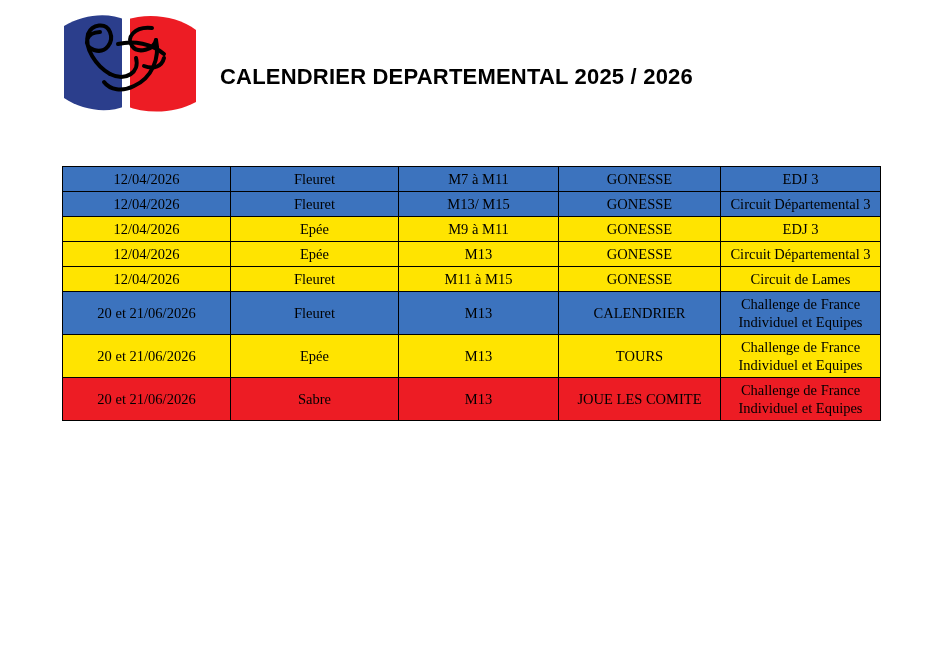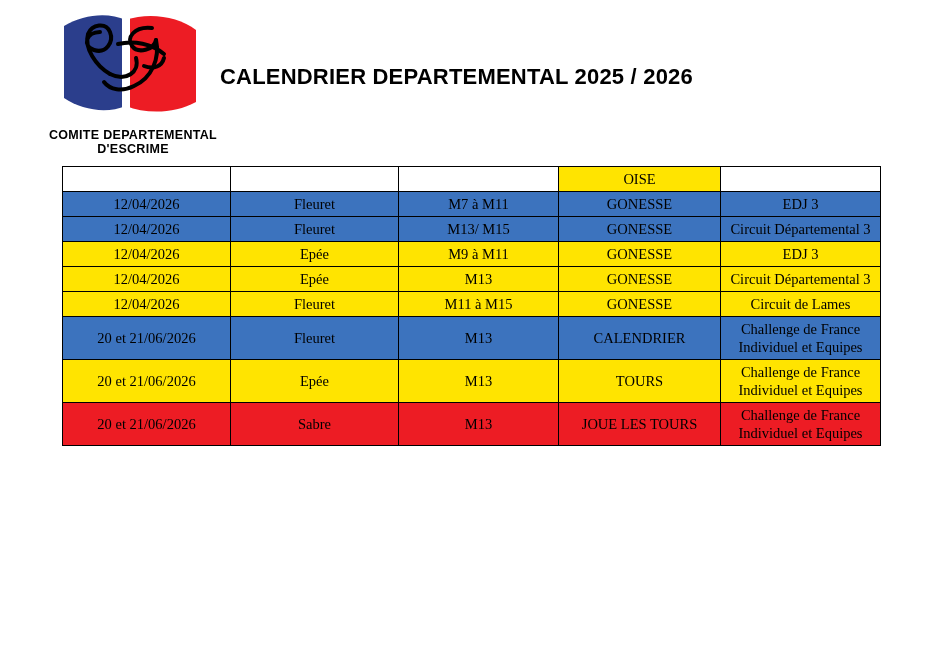--- a/index.html
+++ b/index.html
@@ -118,46 +118,35 @@
           <g fill="none" stroke="#000000" stroke-width="4" stroke-linecap="round" stroke-linejoin="round">
             <path d="M44 22 C 30 22, 26 36, 38 40 C 50 44, 58 32, 54 22 C 50 12, 36 14, 32 24 C 28 38, 40 56, 54 64"></path>
             <path d="M54 64 C 70 72, 84 62, 80 48"></path>
             <path d="M96 18 C 78 16, 70 28, 76 36 C 82 44, 98 40, 100 30"></path>
             <path d="M100 30 C 104 48, 96 68, 78 76 C 66 82, 54 80, 48 72"></path>
             <path d="M62 34 C 78 30, 96 34, 108 44"></path>
             <path d="M88 56 C 98 60, 106 56, 108 48"></path>
           </g>
         </svg>
       </div>
-      <div class="logo-caption">
-        <div>COMITE DEPARTEMENTAL</div>
-        <div>D'ESCRIME</div>
-      </div>
     </div>
 
     <div class="doc-title">CALENDRIER DEPARTEMENTAL 2025 / 2026</div>
   </div>
 
   <div class="table-wrap">
     <table class="calendar">
       <colgroup>
         <col class="c0">
           <col class="c1">
           <col class="c2">
           <col class="c3">
           <col class="c4">
       </colgroup>
       <tbody>
-          <tr class="row-header">
-            <td class="empty-left"></td>
-            <td class="empty-left"></td>
-            <td class="empty-left"></td>
-            <td class="filled">OISE</td>
-            <td class="empty-left"></td>
-          </tr>
           <tr class="row-blue">
             <td>12/04/2026</td>
             <td>Fleuret</td>
             <td>M7 à M11</td>
             <td>GONESSE</td>
             <td>EDJ  3</td>
           </tr>
           <tr class="row-blue">
             <td>12/04/2026</td>
             <td>Fleuret</td>
@@ -197,20 +186,20 @@
             <td>20 et 21/06/2026</td>
             <td>Epée</td>
             <td>M13</td>
             <td>TOURS</td>
             <td>Challenge de France Individuel et Equipes</td>
           </tr>
           <tr class="row-red">
             <td>20 et 21/06/2026</td>
             <td>Sabre</td>
             <td>M13</td>
-            <td>JOUE LES TOURS</td>
+            <td>JOUE LES COMITE</td>
             <td>Challenge de France Individuel et Equipes</td>
           </tr>
         </tbody>
     </table>
   </div>
 
 </div>
 
 </body></html>

